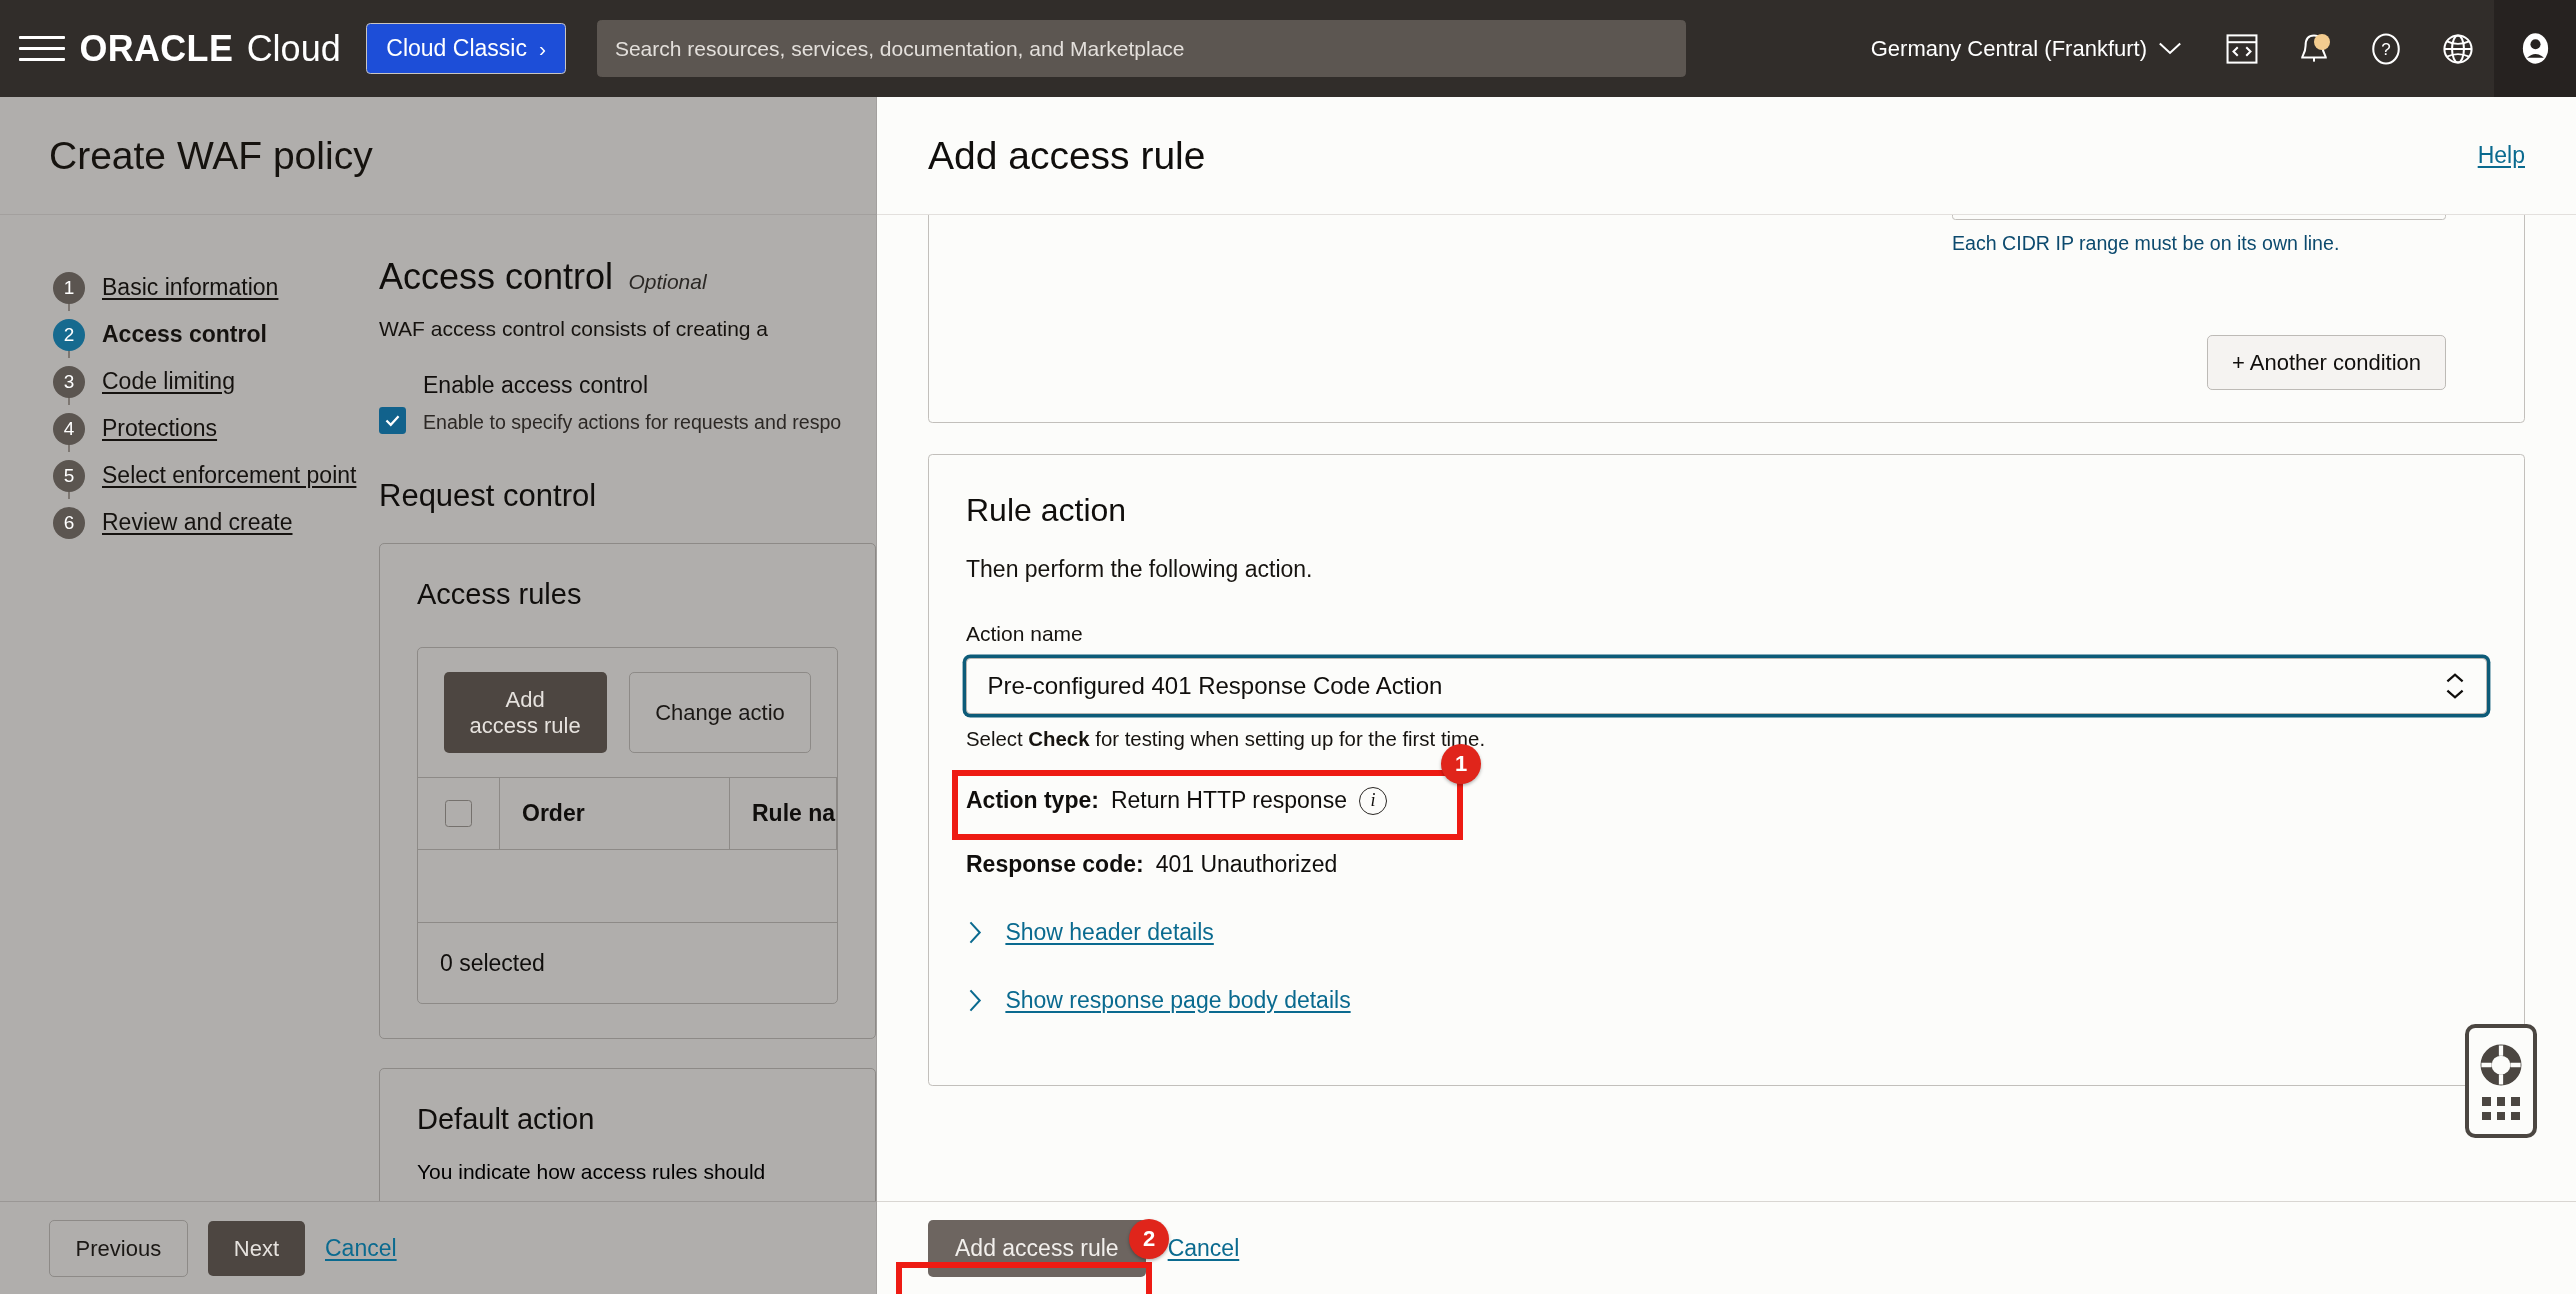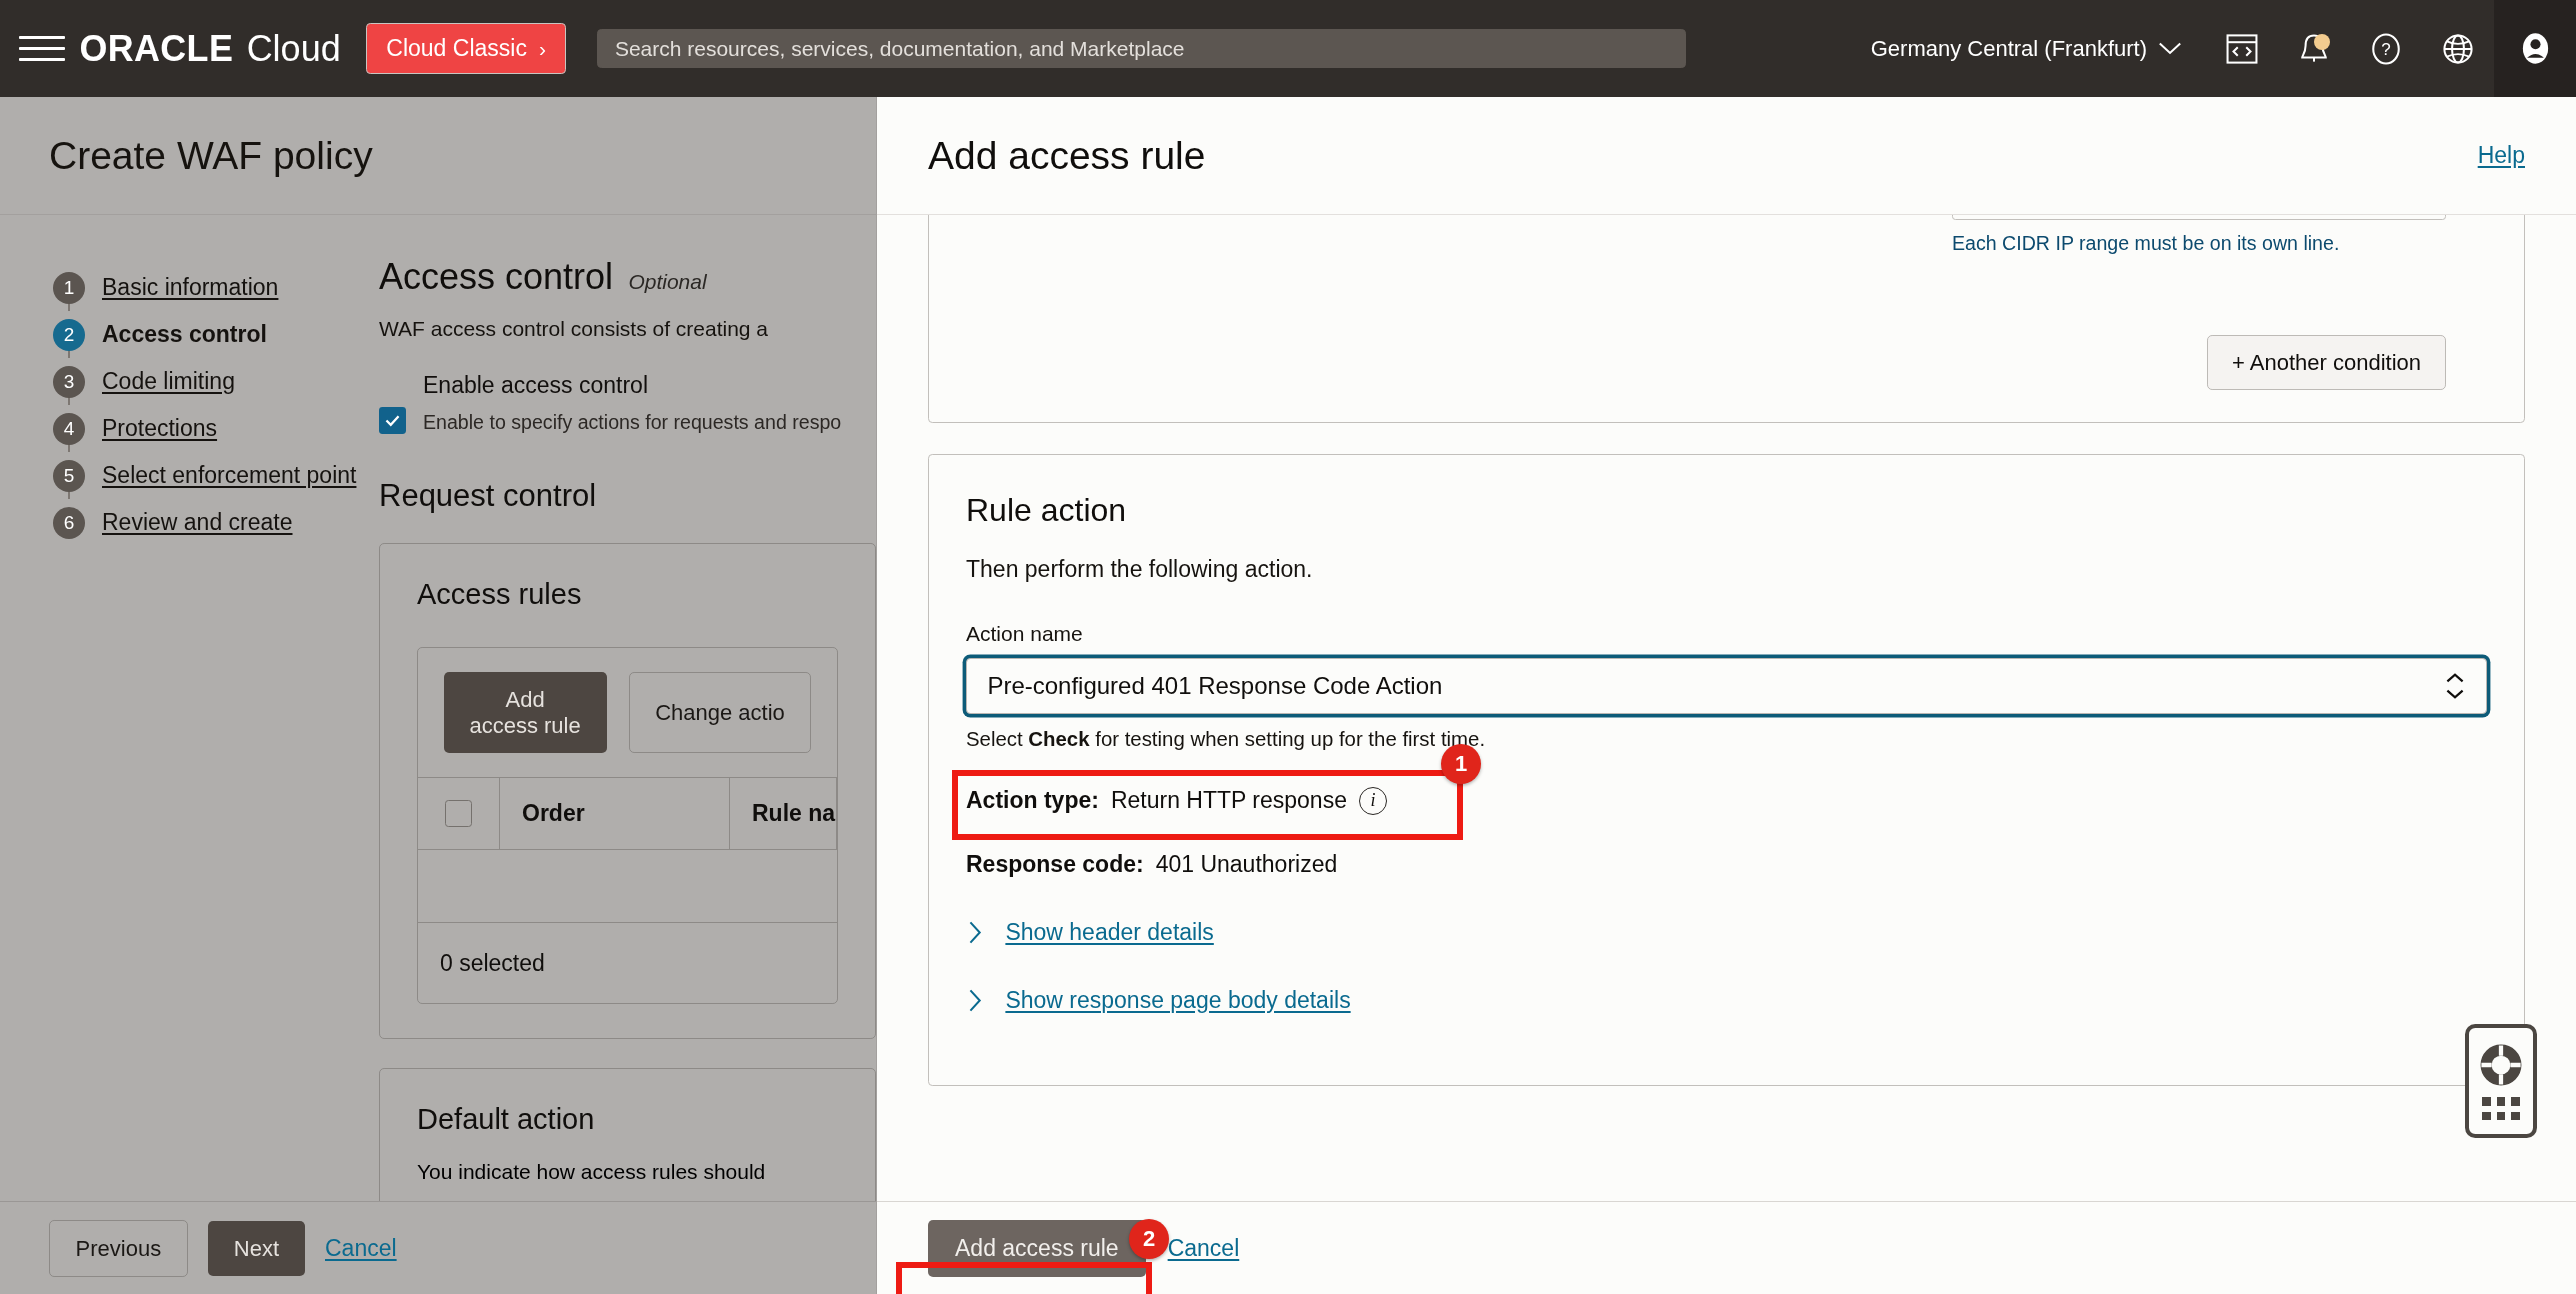--- a/index.html
+++ b/index.html
@@ -24,25 +24,25 @@
   .oracle-word {
     font-size: 37px; color:#fff; letter-spacing: 0.4px;
     font-family:"Liberation Sans", sans-serif; font-weight:700;
     transform: scaleX(0.97);
   }
   .cloud-word { font-size: 36px; color:#fff; font-weight:400; }
   .cloud-classic {
     border:1.7px solid #c9c5c1; border-radius:4.3px;
     color:#fff; font-size:23px; padding:11px 19px;
     display:flex; align-items:center; gap:12px; cursor:pointer;
-    background: #ef4444; white-space: nowrap;
+    background: #1d4ed8; white-space: nowrap;
   }
   .cc-chev { font-size: 21px; font-weight: 300; }
   .searchbox {
-    flex: 0 0 1089px; margin-left: 31px; height: 39px;
+    flex: 0 0 1089px; margin-left: 31px; height: 57px;
     background: #5c5651; border:0.9px solid #5c5651; border-radius:4.3px;
     display:flex; align-items:center; padding: 0 17px;
   }
   .searchbox input {
     width:100%; background:transparent; border:none; outline:none;
     color:#e9e6e3; font-size: 21px; font-family:"Liberation Sans", sans-serif;
   }
   .searchbox input::placeholder { color:#e3dfdb; }
   .nav-right { margin-left:auto; display:flex; align-items:center; height:100%; }
   .region {

